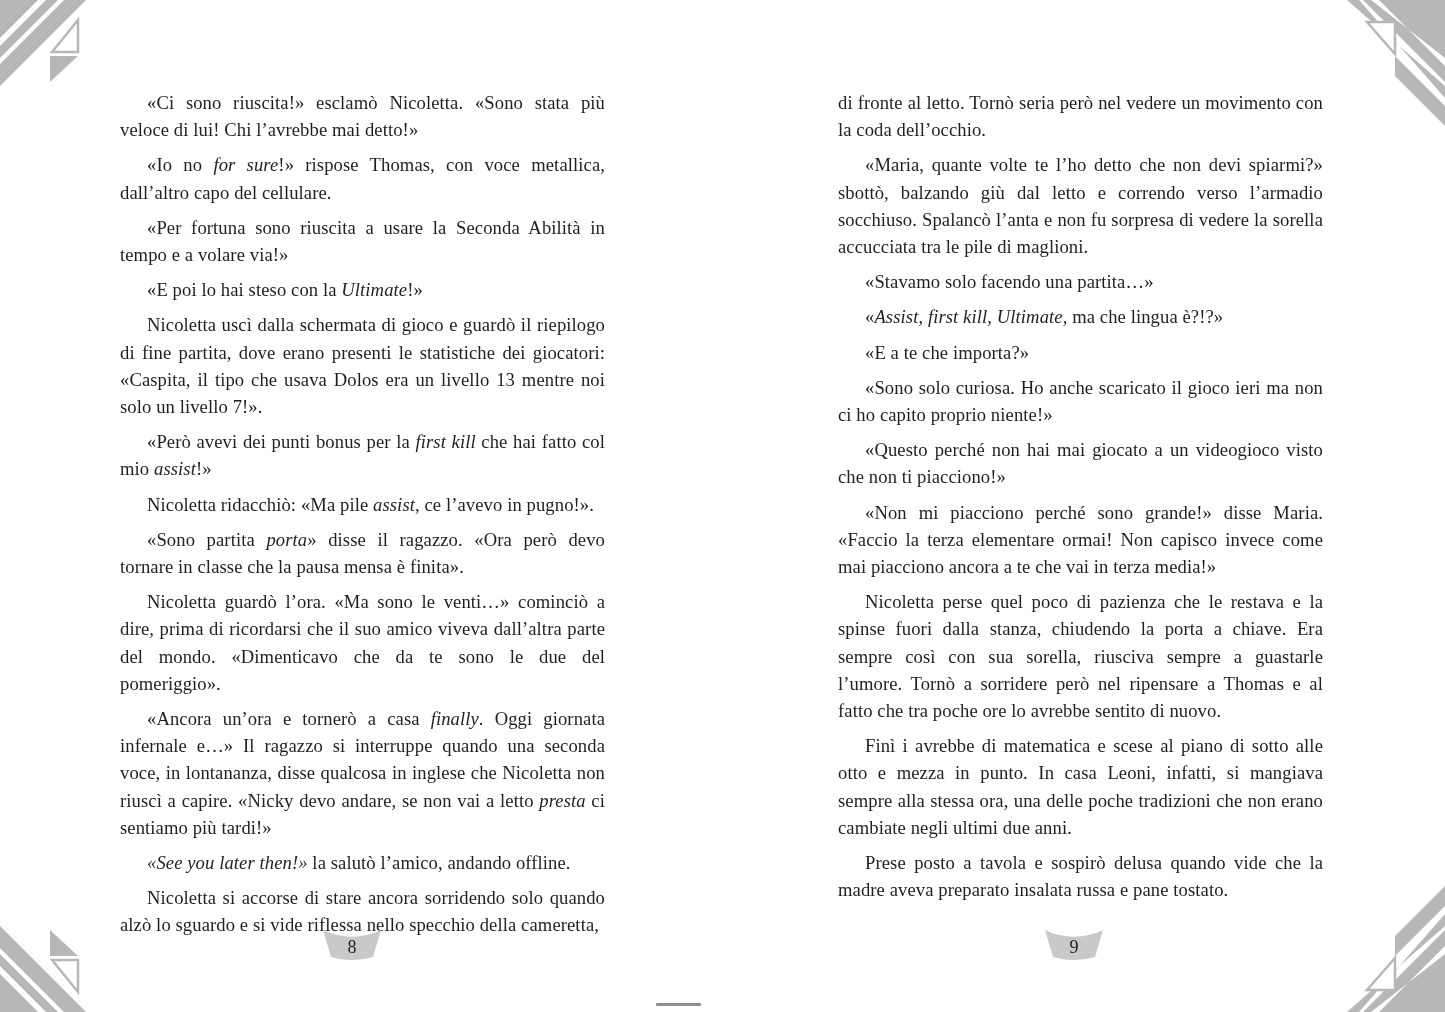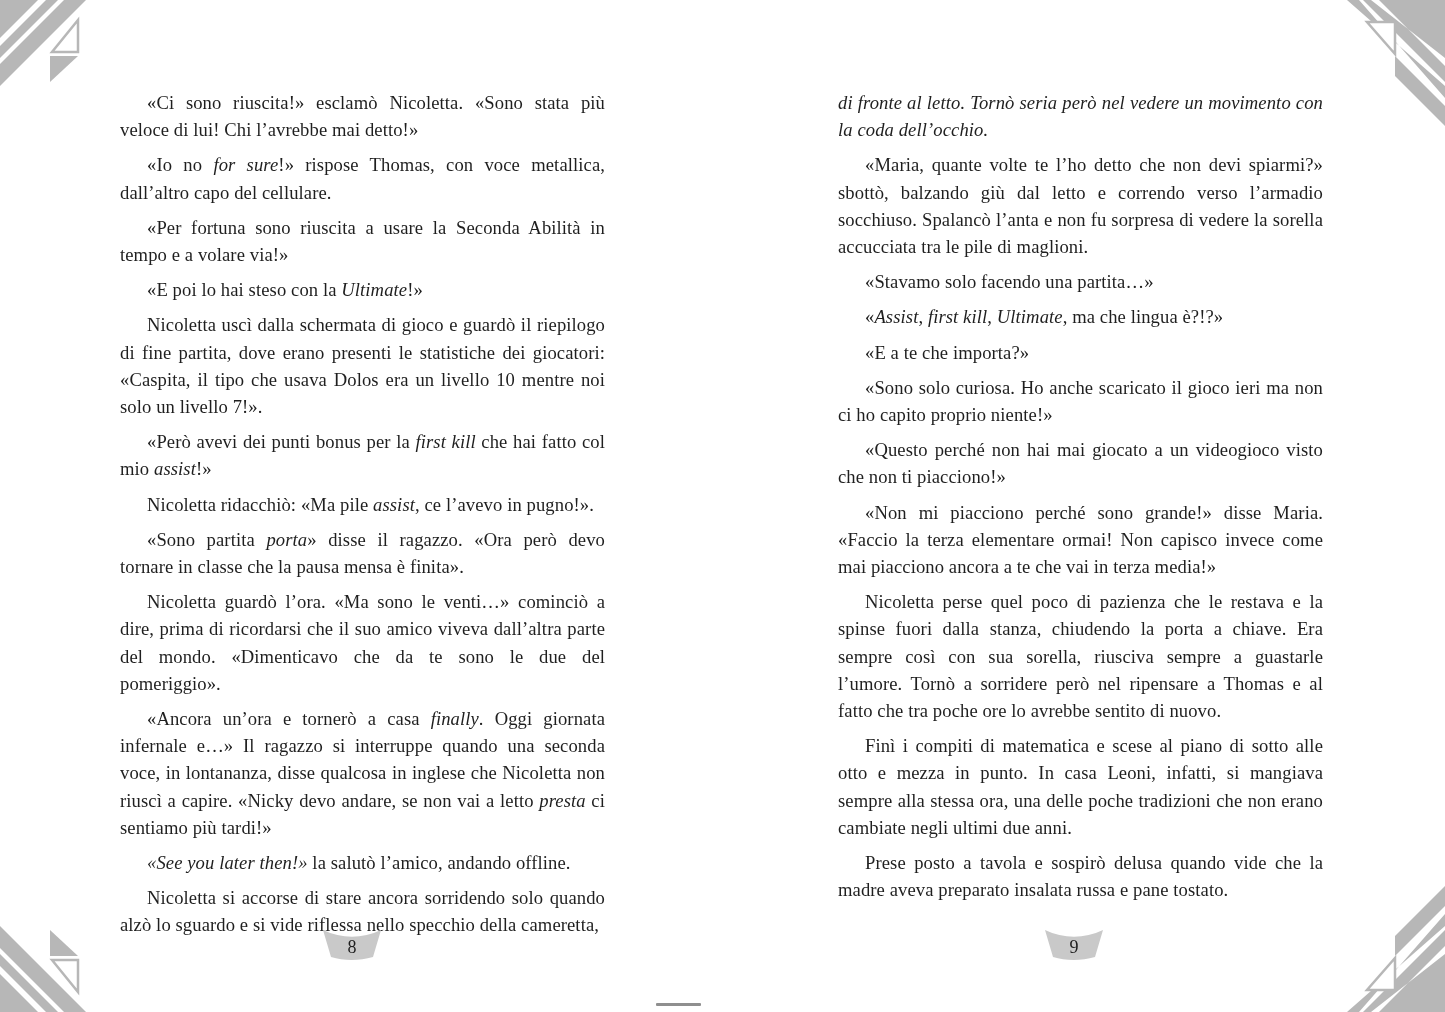--- a/index.html
+++ b/index.html
@@ -23,21 +23,21 @@
     width: 501px;
     text-align: justify;
     font-size: 18.6px;
     line-height: 27.2px;
     color: #1f1f1f;
     letter-spacing: 0.1px;
   }
   .page-text.left-col  { left: 112px; }
   .page-text.right-col { left: 830px; }
   .page-text p { margin: 8px; text-indent: 27px; }
-  .page-text p.noindent { text-indent: 0; font-style: italic; }
+  .page-text p.noindent { text-indent: 0; }
   .page-text em { }
 
   .page-number-banner {
     position: absolute;
     top: 929px;
     width: 58px;
     height: 32px;
   }
   .page-number-banner.left-banner  { left: 323px; }
   .page-number-banner.right-banner { left: 1045px; }
@@ -99,21 +99,21 @@
     </svg>
   <svg class="corner br" width="160" height="160">
       <use href="#corner-heavy"></use>
     </svg>
 
   <div class="page-text left-col">
       <p><span>«Ci sono riuscita!» esclamò Nicoletta. «Sono stata più veloce di lui! Chi l’avrebbe mai detto!»</span></p>
       <p><span>«Io no </span><em>for sure</em><span>!» rispose Thomas, con voce metallica, dall’altro capo del cellulare.</span></p>
       <p><span>«Per fortuna sono riuscita a usare la Seconda Abilità in tempo e a volare via!»</span></p>
       <p><span>«E poi lo hai steso con la </span><em>Ultimate</em><span>!»</span></p>
-      <p><span>Nicoletta uscì dalla schermata di gioco e guardò il riepilogo di fine partita, dove erano presenti le statistiche dei giocatori: «Caspita, il tipo che usava Dolos era un livello 10 mentre noi solo un livello 7!».</span></p>
+      <p><span>Nicoletta uscì dalla schermata di gioco e guardò il riepilogo di fine partita, dove erano presenti le statistiche dei giocatori: «Caspita, il tipo che usava Dolos era un livello 13 mentre noi solo un livello 7!».</span></p>
       <p><span>«Però avevi dei punti bonus per la </span><em>first kill</em><span> che hai fatto col mio </span><em>assist</em><span>!»</span></p>
       <p><span>Nicoletta ridacchiò: «Ma pile </span><em>assist</em><span>, ce l’avevo in pugno!».</span></p>
       <p><span>«Sono partita </span><em>porta</em><span>» disse il ragazzo. «Ora però devo tornare in classe che la pausa mensa è finita».</span></p>
       <p><span>Nicoletta guardò l’ora. «Ma sono le venti…» cominciò a dire, prima di ricordarsi che il suo amico viveva dall’altra parte del mondo. «Dimenticavo che da te sono le due del pomeriggio».</span></p>
       <p><span>«Ancora un’ora e tornerò a casa </span><em>finally</em><span>. Oggi giornata infernale e…» Il ragazzo si interruppe quando una seconda voce, in lontananza, disse qualcosa in inglese che Nicoletta non riuscì a capire. «Nicky devo andare, se non vai a letto </span><em>presta</em><span> ci sentiamo più tardi!»</span></p>
       <p><em>«See you later then!»</em><span> la salutò l’amico, andando offline.</span></p>
       <p><span>Nicoletta si accorse di stare ancora sorridendo solo quando alzò lo sguardo e si vide riflessa nello specchio della cameretta,</span></p>
     </div>
   <div class="page-number-banner left-banner">
     <svg width="58" height="32" viewBox="0 0 58 32">
@@ -125,21 +125,21 @@
   <div class="page-text right-col">
       <p class="noindent"><span>di fronte al letto. Tornò seria però nel vedere un movimento con la coda dell’occhio.</span></p>
       <p><span>«Maria, quante volte te l’ho detto che non devi spiarmi?» sbottò, balzando giù dal letto e correndo verso l’armadio socchiuso. Spalancò l’anta e non fu sorpresa di vedere la sorella accucciata tra le pile di maglioni.</span></p>
       <p><span>«Stavamo solo facendo una partita…»</span></p>
       <p><span>«</span><em>Assist</em><span>, </span><em>first kill</em><span>, </span><em>Ultimate</em><span>, ma che lingua è?!?»</span></p>
       <p><span>«E a te che importa?»</span></p>
       <p><span>«Sono solo curiosa. Ho anche scaricato il gioco ieri ma non ci ho capito proprio niente!»</span></p>
       <p><span>«Questo perché non hai mai giocato a un videogioco visto che non ti piacciono!»</span></p>
       <p><span>«Non mi piacciono perché sono grande!» disse Maria. «Faccio la terza elementare ormai! Non capisco invece come mai piacciono ancora a te che vai in terza media!»</span></p>
       <p><span>Nicoletta perse quel poco di pazienza che le restava e la spinse fuori dalla stanza, chiudendo la porta a chiave. Era sempre così con sua sorella, riusciva sempre a guastarle l’umore. Tornò a sorridere però nel ripensare a Thomas e al fatto che tra poche ore lo avrebbe sentito di nuovo.</span></p>
-      <p><span>Finì i compiti di matematica e scese al piano di sotto alle otto e mezza in punto. In casa Leoni, infatti, si mangiava sempre alla stessa ora, una delle poche tradizioni che non erano cambiate negli ultimi due anni.</span></p>
+      <p><span>Finì i avrebbe di matematica e scese al piano di sotto alle otto e mezza in punto. In casa Leoni, infatti, si mangiava sempre alla stessa ora, una delle poche tradizioni che non erano cambiate negli ultimi due anni.</span></p>
       <p><span>Prese posto a tavola e sospirò delusa quando vide che la madre aveva preparato insalata russa e pane tostato.</span></p>
     </div>
   <div class="page-number-banner right-banner">
     <svg width="58" height="32" viewBox="0 0 58 32">
       <path d="M0,1 C19,10 39,10 58,1 L50,28 C36,32 21,32 8,28 Z" fill="#c9c9c9"></path>
     </svg>
     <span class="num">9</span>
   </div>
 
   <div class="center-mark"></div>

